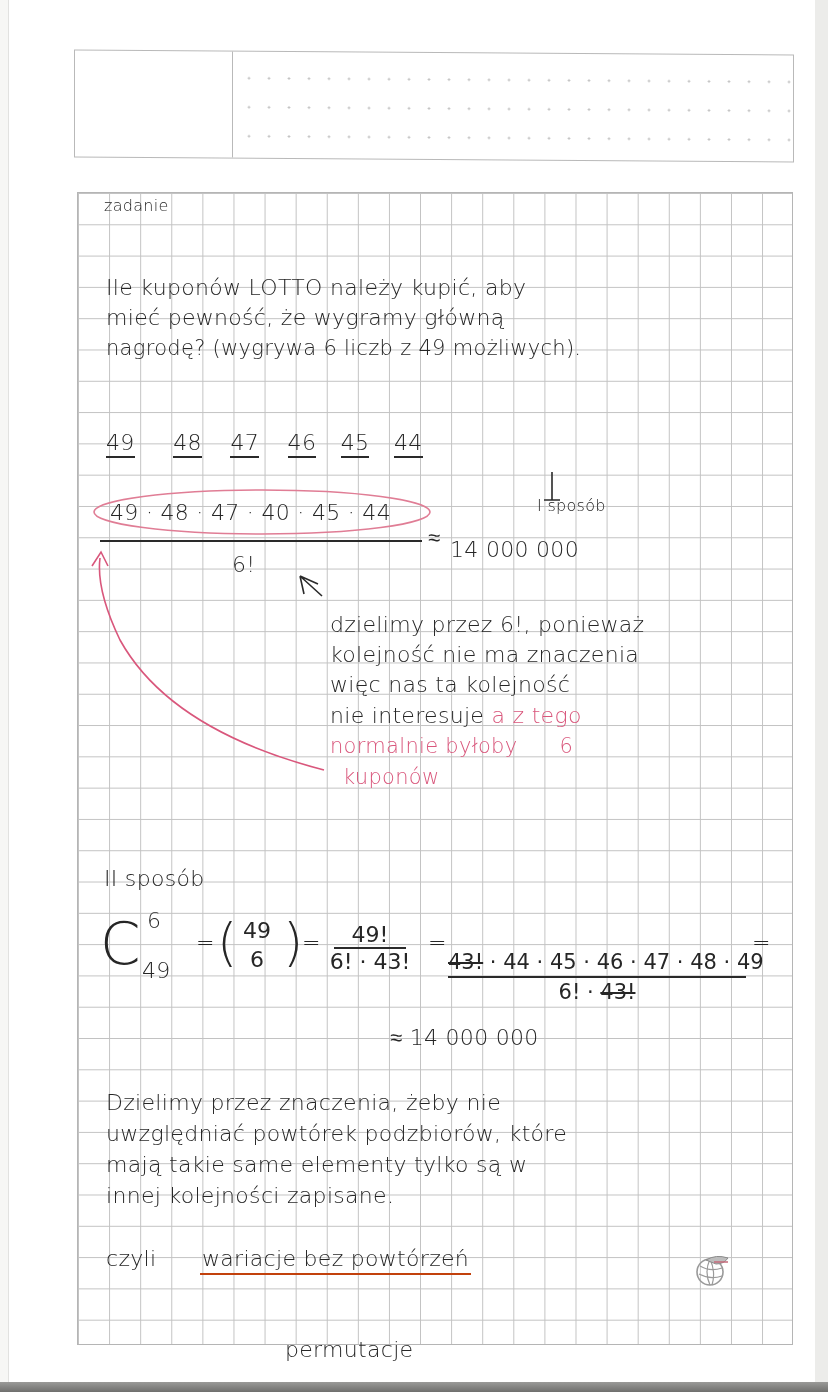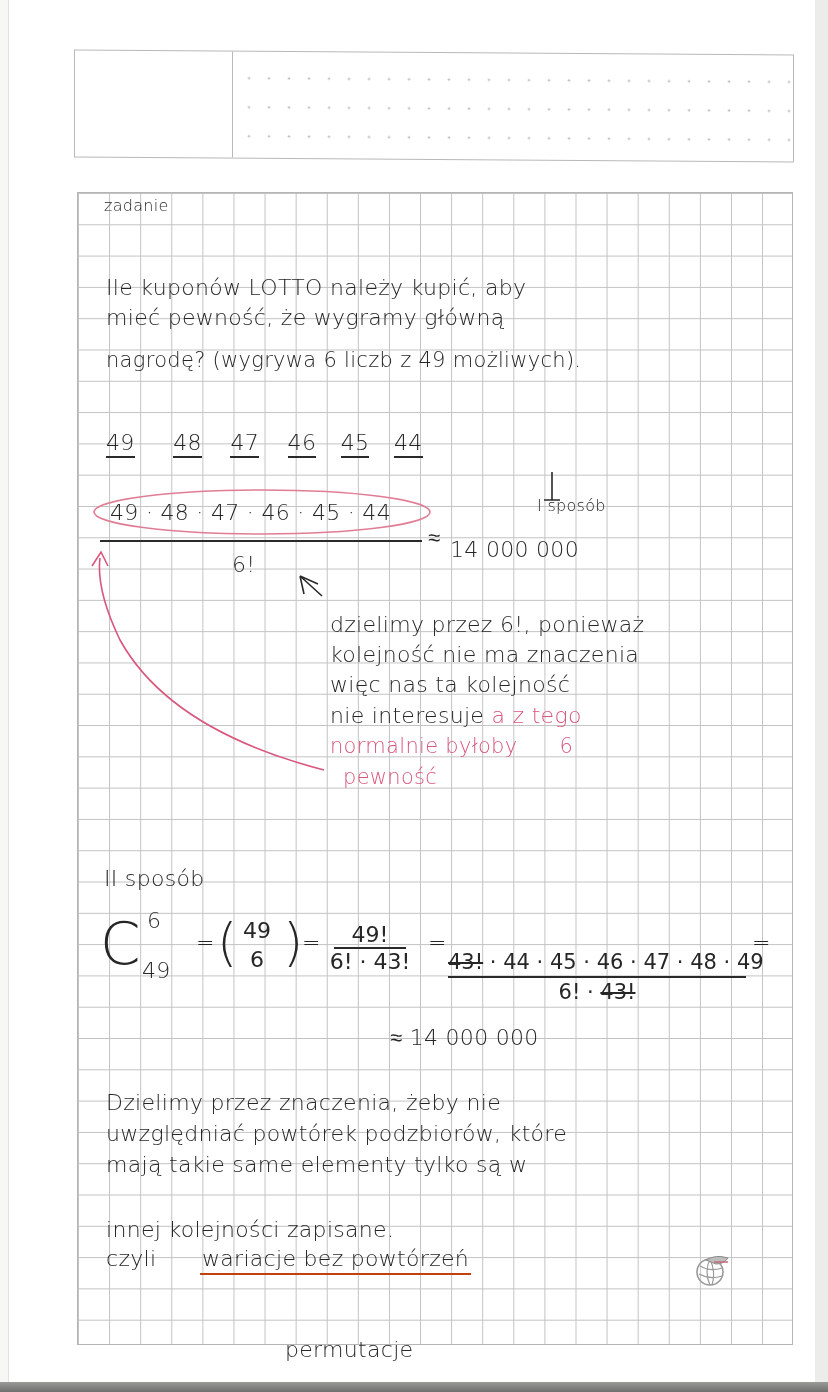--- a/index.html
+++ b/index.html
@@ -66,57 +66,57 @@
 <div class="header-box">
   <div class="header-left"></div>
   <div class="header-dots"></div>
 </div>
 
 <div class="grid"></div>
 
 <div class="hw t24" style="left:104px; top:196px;">zadanie</div>
 <div class="hw t22" style="left:106px; top:275px;">Ile kuponów LOTTO należy kupić, aby</div>
 <div class="hw t22" style="left:106px; top:305px;">mieć pewność, że wygramy główną</div>
-<div class="hw t21" style="left:106px; top:336px;margin-top:12px;">nagrodę? (wygrywa 6 liczb z 49 możliwych).</div>
+<div class="hw t21" style="left:106px; top:336px;">nagrodę? (wygrywa 6 liczb z 49 możliwych).</div>
 
 <div class="hw t22" style="left:106px; top:430px;">
   <span class="u">49</span>
   <span style="display:inline-block;width:24px"></span>
   <span class="u">48</span>
   <span style="display:inline-block;width:14px"></span>
   <span class="u">47</span>
   <span style="display:inline-block;width:14px"></span>
   <span class="u">46</span>
   <span style="display:inline-block;width:10px"></span>
   <span class="u">45</span>
   <span style="display:inline-block;width:10px"></span>
   <span class="u">44</span>
 </div>
 
 <div class="hw t24" style="left:537px; top:496px;">I sposób</div>
 
-<div class="hw t22" style="left:110px; top:500px;">49 · 48 · 47 · 46 · 45 · 44</div>
+<div class="hw t22" style="left:110px; top:500px;">49 · 48 · 47 · 40 · 45 · 44</div>
 <div style="position:absolute; left:100px; top:540px; width:322px; height:2px; background:#2a2a2a;"></div>
 <div class="hw t22" style="left:232px; top:552px;">6!</div>
 <div class="hw t22" style="left:428px; top:525px;">≈</div>
 <div class="hw t22" style="left:450px; top:537px;">14 000 000</div>
 
 <div class="hw t22" style="left:330px; top:612px;">dzielimy przez 6!, ponieważ</div>
 <div class="hw t22" style="left:330px; top:642px;">kolejność nie ma znaczenia</div>
 <div class="hw t22" style="left:330px; top:672px;">więc nas ta kolejność</div>
 <div class="hw t22" style="left:330px; top:703px;">
   <span>nie interesuje</span>
   <span class="pink">a z tego</span>
 </div>
 <div class="hw t21 pink" style="left:330px; top:734px;">
   <span>normalnie   byłoby</span>
   <span style="display:inline-block;width:28px"></span>
   <span>6</span>
 </div>
-<div class="hw t21 pink" style="left:343px; top:765px;">pewność</div>
+<div class="hw t21 pink" style="left:343px; top:765px;">kuponów</div>
 
 <div class="hw t22" style="left:104px; top:866px;">II sposób</div>
 
 <div class="hw" style="left:100px; top:910px; font-size:58px; font-weight:200;">C</div>
 <div class="hw t22" style="left:147px; top:908px;">6</div>
 <div class="hw t22" style="left:142px; top:958px;">49</div>
 <div class="hw t22" style="left:196px; top:930px;">=</div>
 
 <div class="hw" style="left:217px; top:912px; font-size:52px; font-weight:200;">(</div>
 <div class="frac t22" style="left:242px; top:918px; width:30px;">
@@ -138,21 +138,21 @@
   <span class="bar"></span>
   <span class="den"><span>6! · </span><span class="strike">43!</span></span>
 </div>
 <div class="hw t22" style="left:752px; top:930px;">=</div>
 
 <div class="hw t22" style="left:390px; top:1025px;">≈ 14 000 000</div>
 
 <div class="hw t22" style="left:106px; top:1090px;">Dzielimy przez znaczenia, żeby nie</div>
 <div class="hw t22" style="left:106px; top:1121px;">uwzględniać powtórek podzbiorów, które</div>
 <div class="hw t22" style="left:106px; top:1152px;">mają takie same elementy tylko są w</div>
-<div class="hw t22" style="left:106px; top:1217px;">innej kolejności zapisane.</div>
+<div class="hw t22" style="left:106px; top:1183px;">innej kolejności zapisane.</div>
 
 <div class="hw t22" style="left:106px; top:1246px;">czyli</div>
 <div class="hw t22" style="left:200px; top:1246px; border-bottom:2px solid #c2410c; padding:0 2px 2px 2px;">wariacje bez powtórzeń</div>
 <div class="hw t22" style="left:285px; top:1337px;">permutacje</div>
 
 <div style="position:absolute; left:692px; top:1250px; width:40px; height:40px;">
   <svg width="40" height="40" viewBox="0 0 40 40">
     <circle cx="18" cy="22" r="13" fill="none" stroke="#9a9a9a" stroke-width="1.6"></circle>
     <path d="M8 16 Q18 22 30 18" fill="none" stroke="#9a9a9a" stroke-width="1.2"></path>
     <path d="M7 24 Q18 30 30 26" fill="none" stroke="#9a9a9a" stroke-width="1.2"></path>

